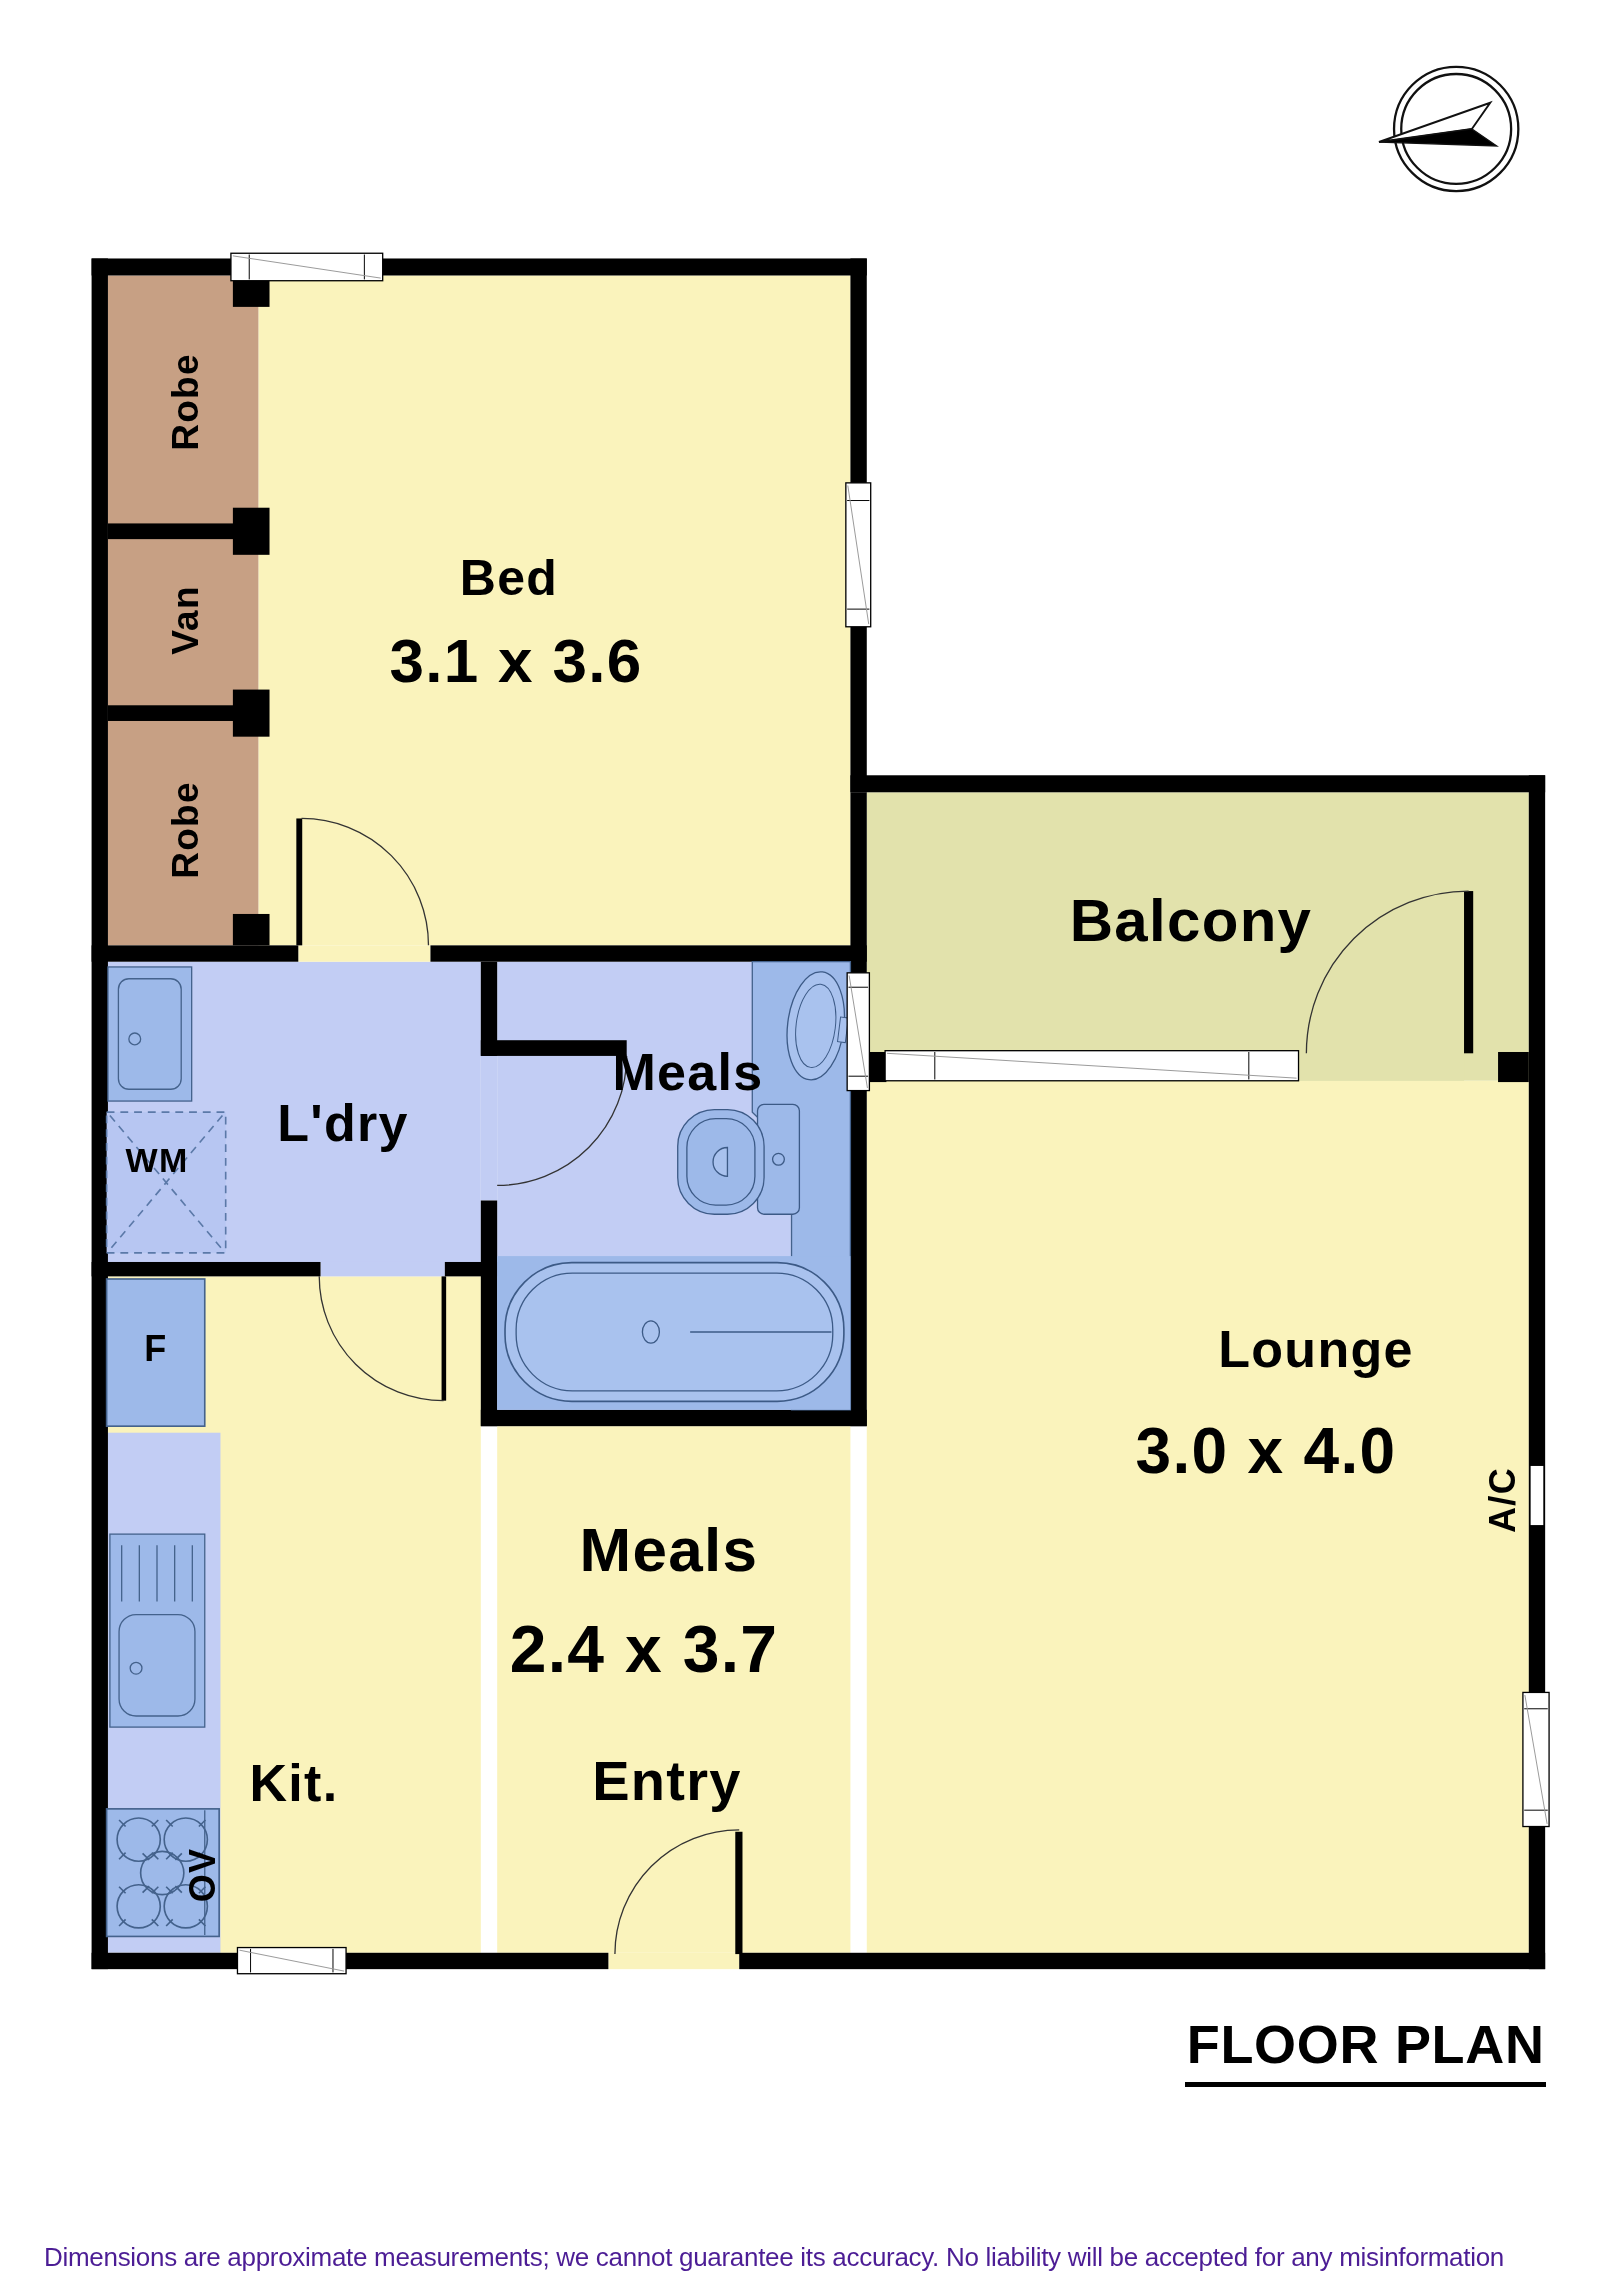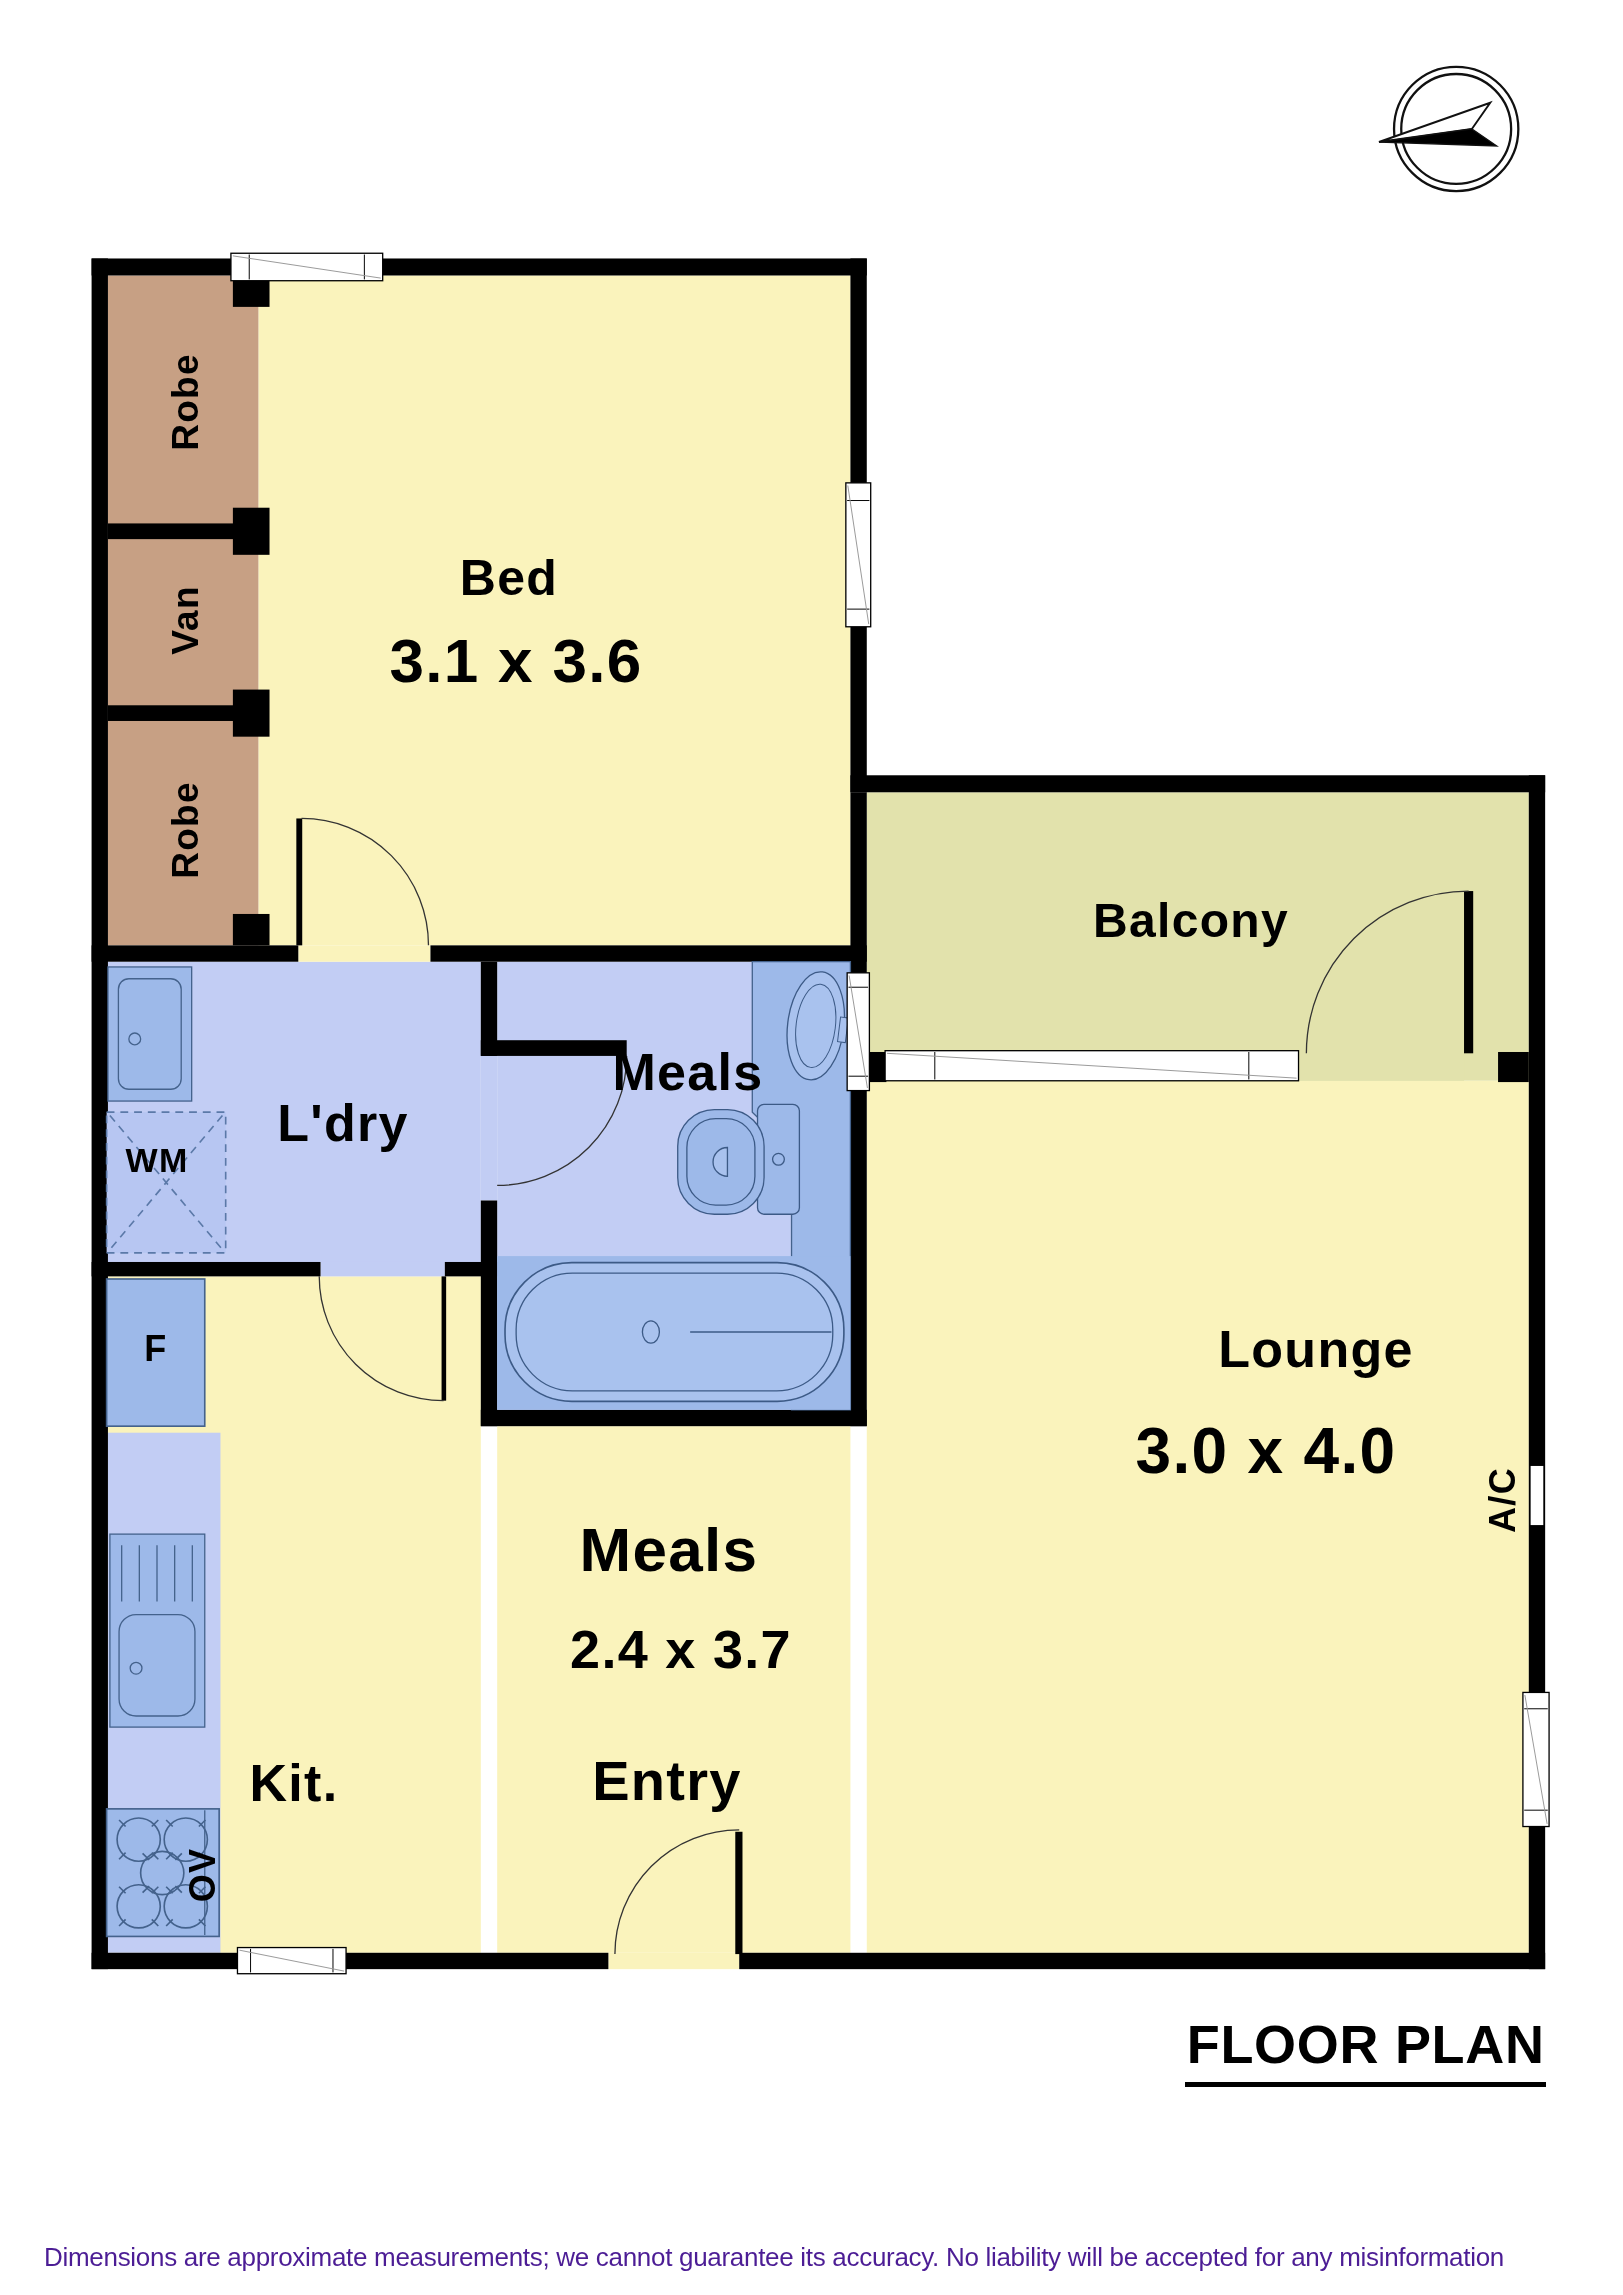--- a/index.html
+++ b/index.html
@@ -190,25 +190,25 @@
   <g>
     <circle cx="2226" cy="197" r="95" fill="none" stroke="#111" stroke-width="3.5"></circle>
     <circle cx="2226" cy="197" r="84" fill="none" stroke="#111" stroke-width="3.5"></circle>
     <polygon points="2108,217 2278,157 2250,197" fill="#fff" stroke="#111" stroke-width="3"></polygon>
     <polygon points="2108,217 2250,197 2288,223" fill="#000" stroke="#111" stroke-width="2"></polygon>
   </g>
 </svg>
 
 <div class="lbl" style="left:509px;top:578px;font-size:50px">Bed</div>
 <div class="lbl" style="left:516px;top:661px;font-size:62px">3.1 x 3.6</div>
-<div class="lbl" style="left:1191px;top:921px;font-size:48px">Balcony</div>
+<div class="lbl" style="left:1191px;top:921px;font-size:60px">Balcony</div>
 <div class="lbl" style="left:1316px;top:1349px;font-size:52px">Lounge</div>
 <div class="lbl" style="left:1266px;top:1451px;font-size:64px">3.0 x 4.0</div>
 <div class="lbl" style="left:669px;top:1550px;font-size:62px">Meals</div>
-<div class="lbl" style="left:681px;top:1649px;font-size:54px">2.4 x 3.7</div>
+<div class="lbl" style="left:644px;top:1649px;font-size:66px">2.4 x 3.7</div>
 <div class="lbl" style="left:667px;top:1781px;font-size:56px">Entry</div>
 <div class="lbl" style="left:294px;top:1783px;font-size:52px">Kit.</div>
 <div class="lbl" style="left:343px;top:1123px;font-size:52px">L'dry</div>
 <div class="lbl" style="left:688px;top:1072px;font-size:52px">Meals</div>
 <div class="lbl rot" style="left:185px;top:402px;font-size:37px">Robe</div>
 <div class="lbl rot" style="left:185px;top:620px;font-size:37px">Van</div>
 <div class="lbl rot" style="left:185px;top:830px;font-size:37px">Robe</div>
 <div class="lbl" style="left:157px;top:1160px;font-size:34px">WM</div>
 <div class="lbl" style="left:156px;top:1349px;font-size:36px">F</div>
 <div class="lbl rot" style="left:203px;top:1875px;font-size:36px">OV</div>

